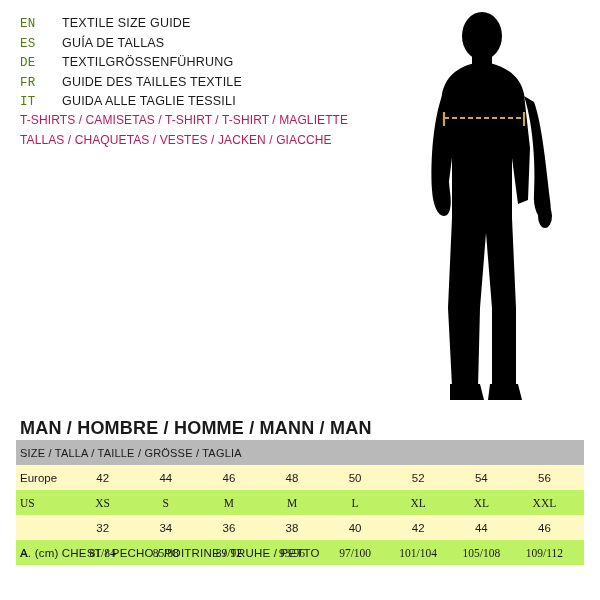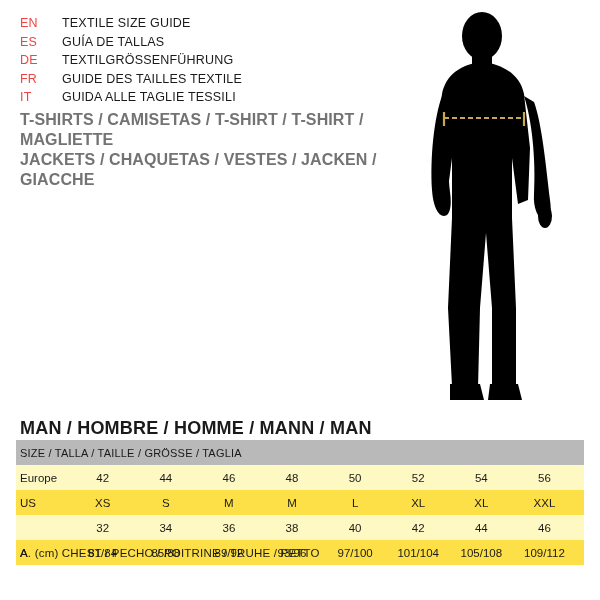--- a/index.html
+++ b/index.html
@@ -33,40 +33,41 @@
   .lang-row {
     display: flex;
     align-items: baseline;
     font-size: 12.5px;
     line-height: 18.5px;
     letter-spacing: 0.2px;
   }
   .lang-code {
     width: 42px;
     flex: 0 0 42px;
-    color: #ef4444;
+    color: #4d7c0f;
+    font-family: Liberation Mono, monospace;
   }
   .lang-text {
     flex: 1;
     color: #1a1a1a;
   }
 
   
   .category-block {
     position: absolute;
     left: 20px;
     top: 110px;
     width: 420px;
   }
   .category-line {
-    font-size: 16px;
+    font-size: 12px;
     line-height: 20px;
-    font-weight: bold;
+    font-weight: normal;
     letter-spacing: 0.1px;
-    color: #737373;
+    color: #be185d;
   }
 
   
   .figure-wrap {
     position: absolute;
     left: 400px;
     top: 8px;
     width: 200px;
     height: 400px;
   }
@@ -101,21 +102,22 @@
   .size-table tr.head td {
     background: #b9b9b9;
     font-size: 11px;
     letter-spacing: 0.2px;
   }
   .size-table tr.band td {
     background: #fef9c3;
     margin-left: 44px;
   }
   .size-table tr.plain td {
-    background: #fde047;
+    background: #bef264;
+    font-family: Liberation Serif, serif;
   }
   .col-label { width: 88px; padding-left: 4px !important; }
   .col-v { width: 60px; text-align: center; }
 
   .table-footnote {
     position: absolute;
     left: 20px;
     top: 547px;
     font-size: 11.5px;
     letter-spacing: 0.2px;
@@ -145,21 +147,21 @@
       <div class="lang-text">GUIDE DES TAILLES TEXTILE</div>
     </div>
     <div class="lang-row">
       <div class="lang-code">IT</div>
       <div class="lang-text">GUIDA ALLE TAGLIE TESSILI</div>
     </div>
   </div>
 
   <div class="category-block">
     <div class="category-line">T-SHIRTS / CAMISETAS / T-SHIRT / T-SHIRT / MAGLIETTE</div>
-    <div class="category-line">JACKETS / CHAQUETAS / VESTES / JACKEN / GIACCHE</div>
+    <div class="category-line">TALLAS / CHAQUETAS / VESTES / JACKEN / GIACCHE</div>
   </div>
 
   <div class="figure-wrap">
     <svg class="figure-svg" width="200" height="400" viewBox="0 0 200 400" xmlns="http://www.w3.org/2000/svg">
 
       <ellipse cx="82" cy="28" rx="20" ry="24" fill="#000000"></ellipse>
 
       <rect x="72" y="46" width="20" height="14" fill="#000000"></rect>
 
       <path d="M82 54

